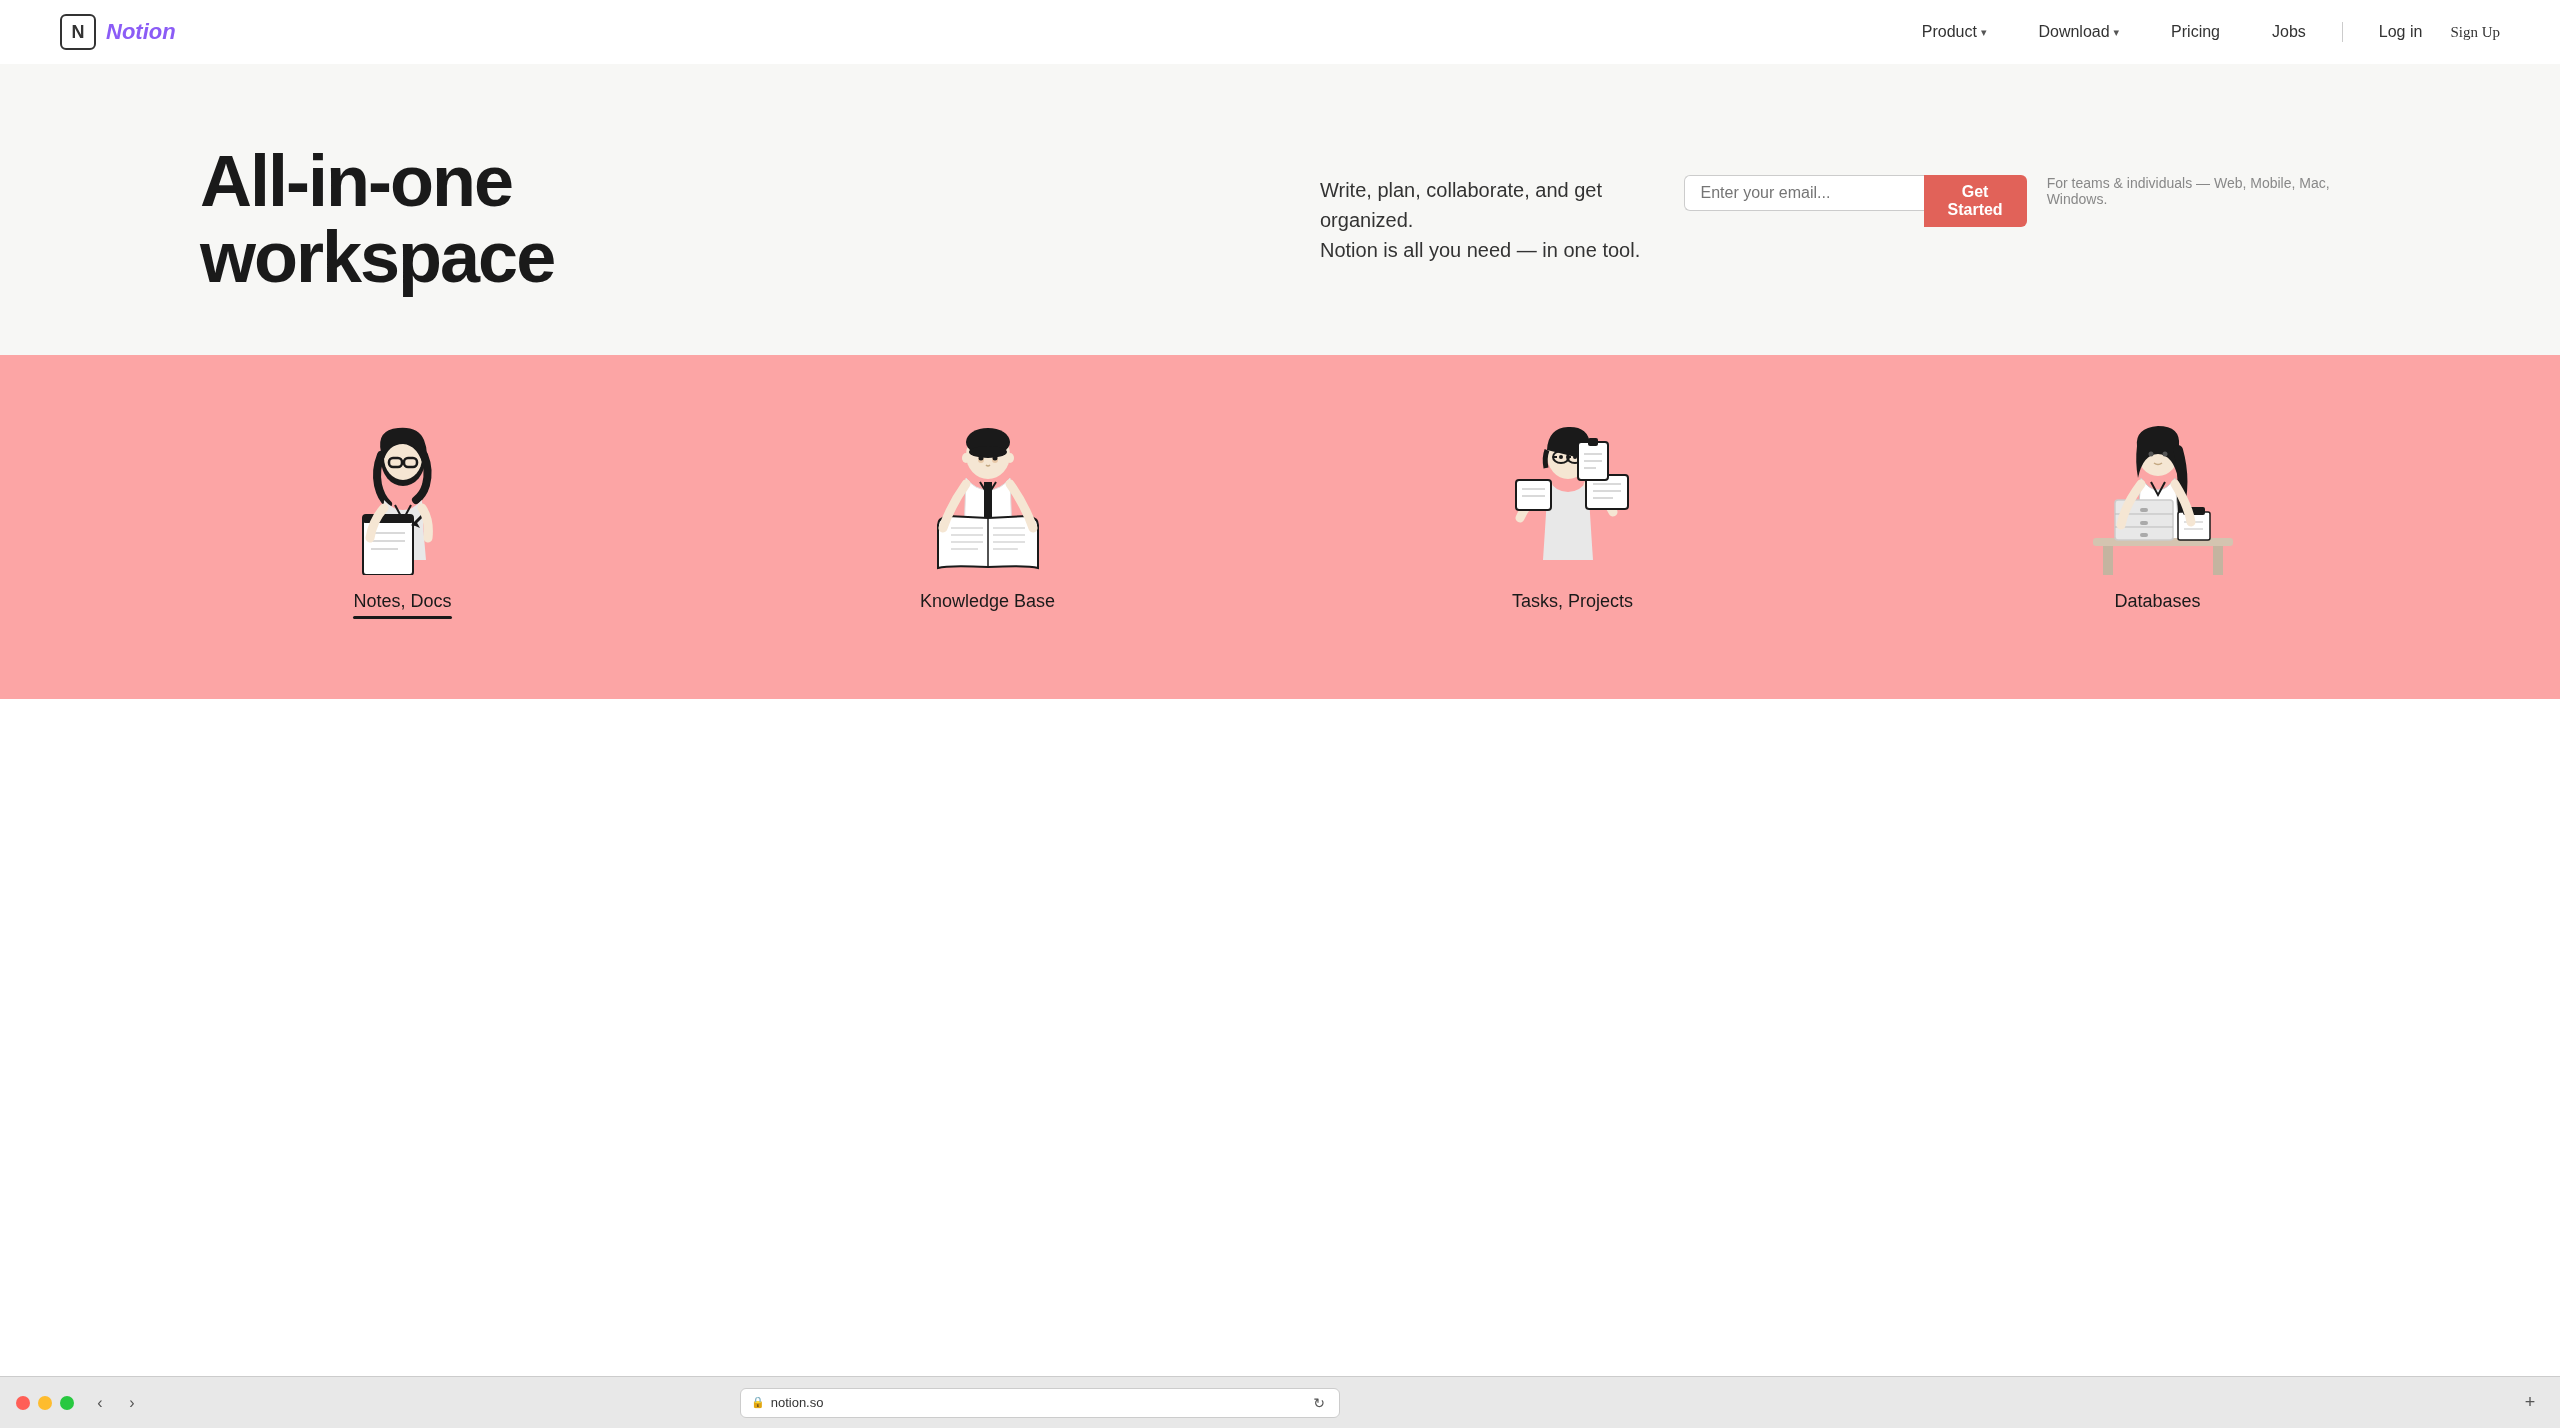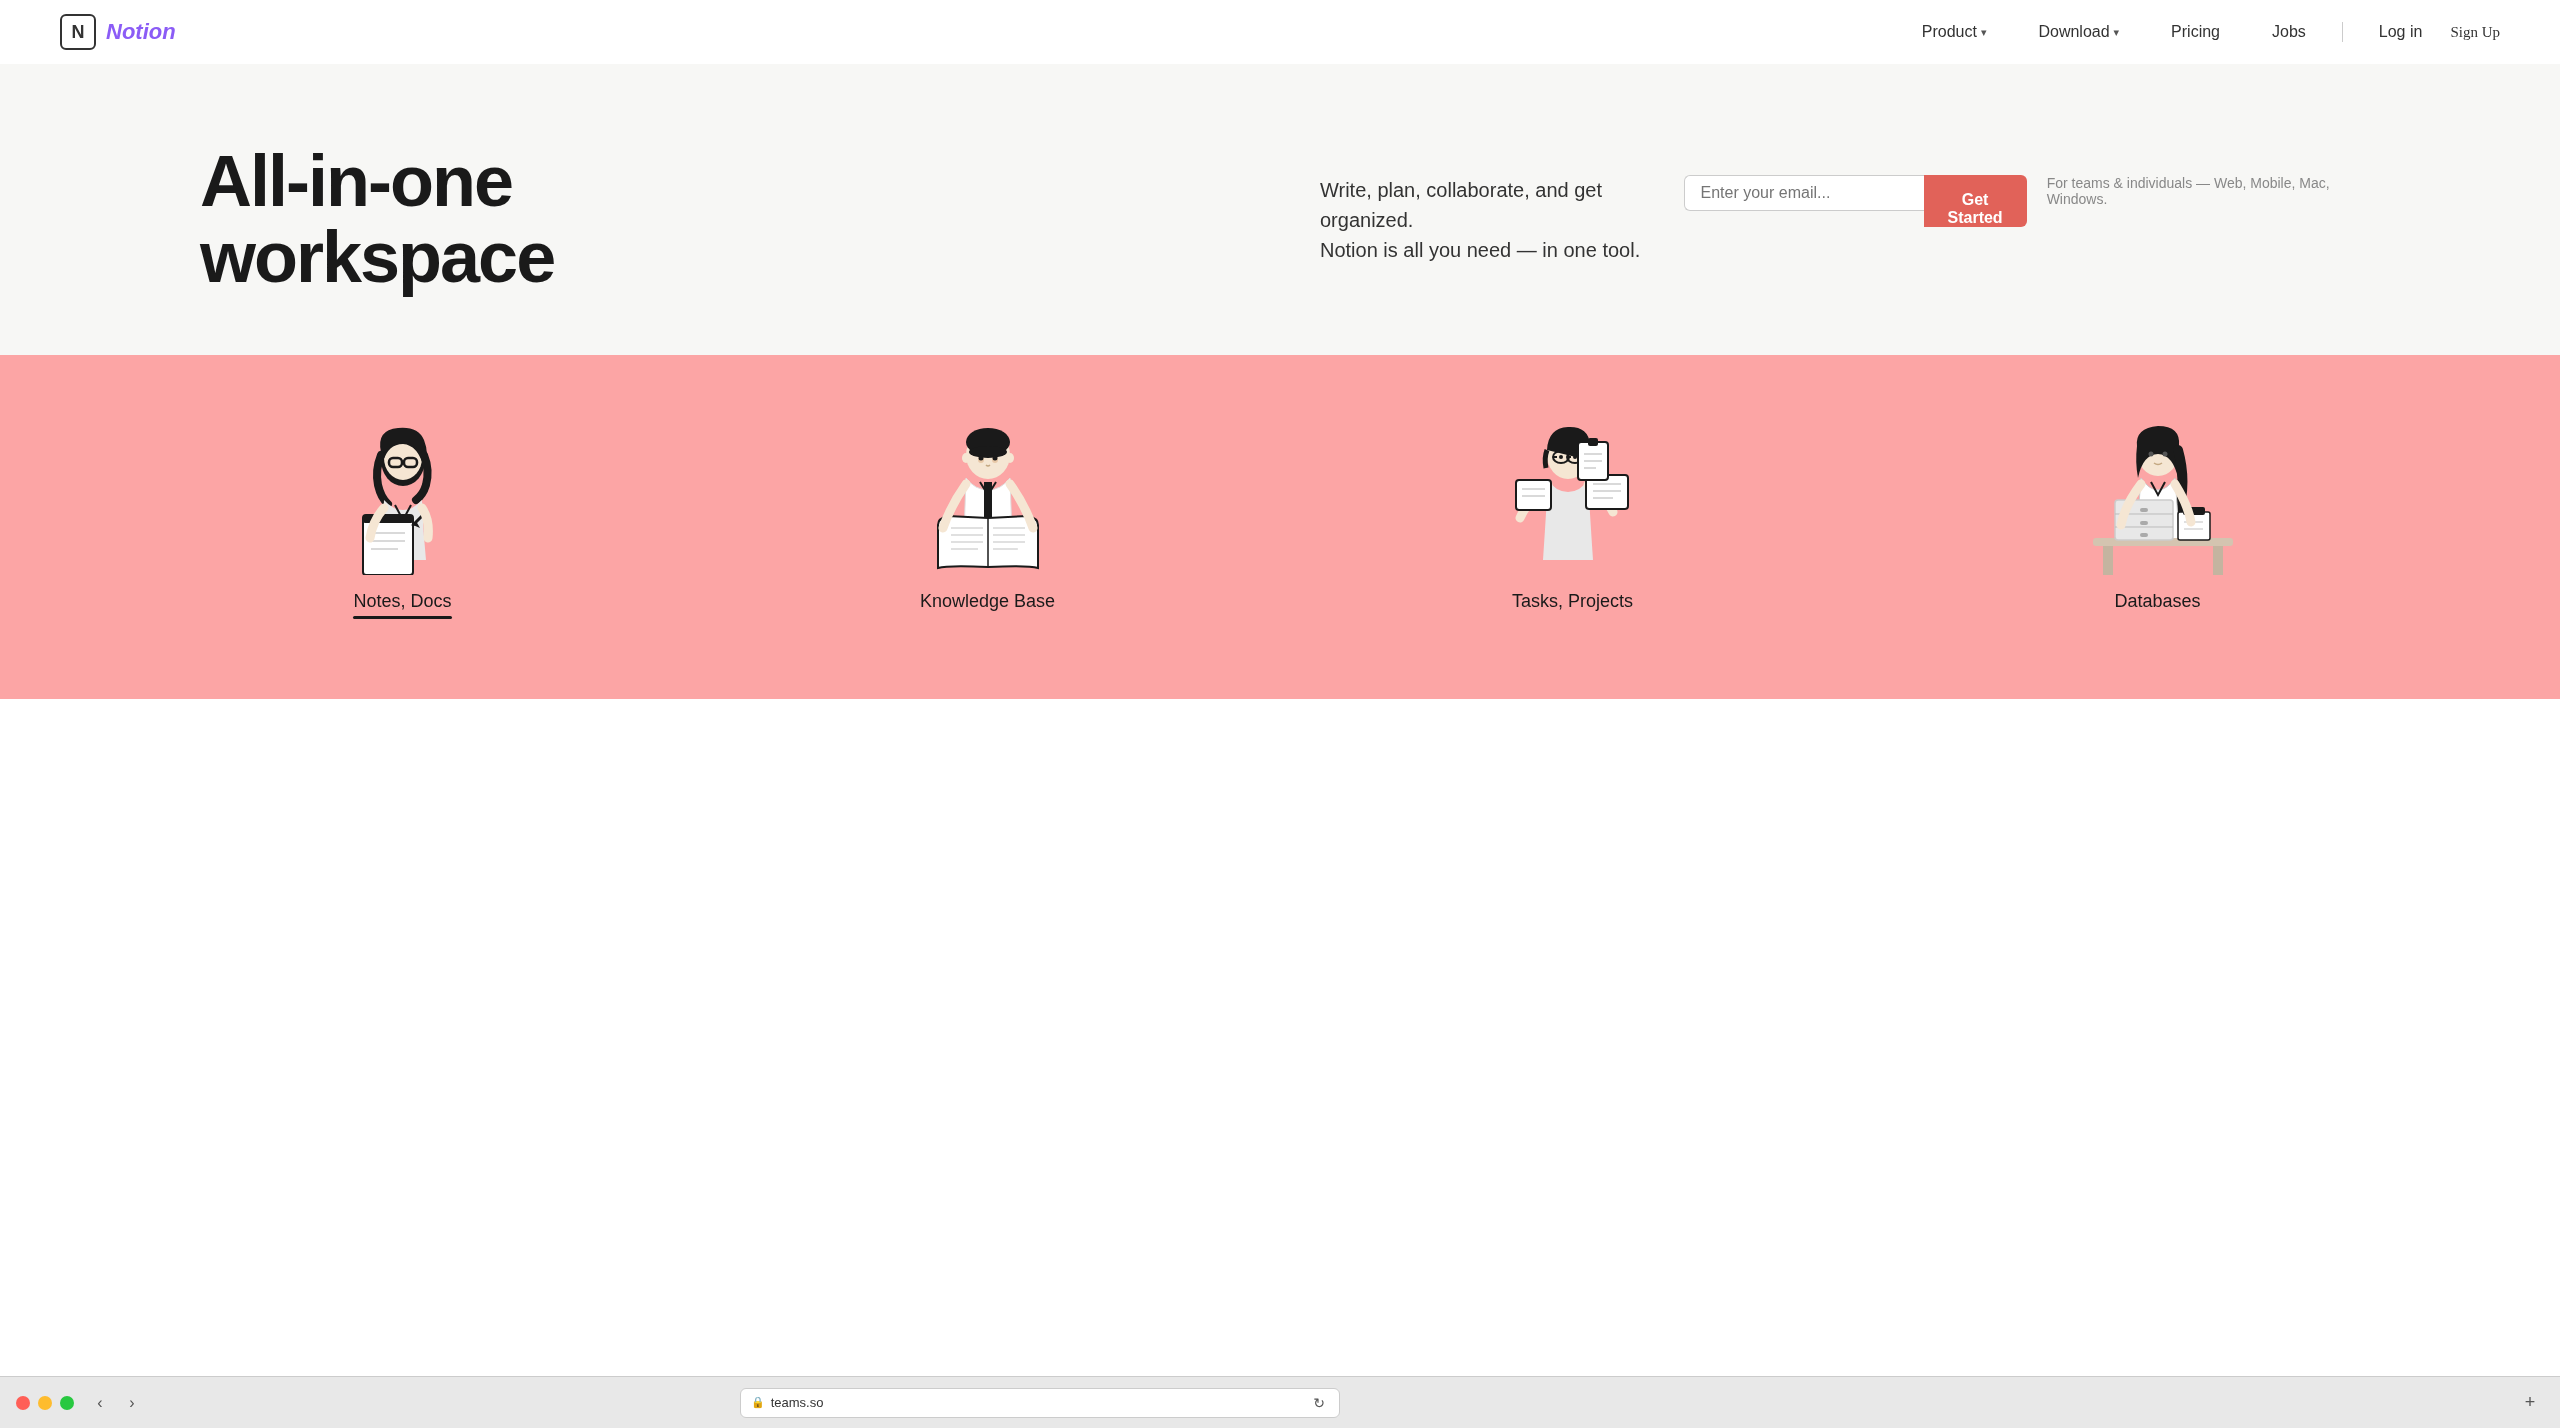--- a/index.html
+++ b/index.html
@@ -222,21 +222,21 @@
       border-right: none;
       border-radius: 6px 0 0 6px;
       padding: 0 16px;
       font-size: 16px;
       color: #666;
       background: #fff;
       outline: none;
     }
     .get-started-btn {
       height: 52px;
-      padding: 16px 24px;
+      padding: 8px 24px;
       background: #e16259;
       color: #fff;
       border: none;
       border-radius: 0 6px 6px 0;
       font-size: 16px;
       font-weight: 600;
       cursor: pointer;
     }
     .hero-sub {
       font-size: 14px;
@@ -526,17 +526,17 @@
     <div class="traffic-light tl-red"></div>
     <div class="traffic-light tl-yellow"></div>
     <div class="traffic-light tl-green"></div>
   </div>
   <div class="nav-buttons">
     <button class="nav-btn">‹</button>
     <button class="nav-btn">›</button>
   </div>
   <div class="address-bar">
     <span class="lock-icon">🔒</span>
-    <span>teams.so</span>
+    <span>notion.so</span>
     <button class="refresh-btn">↻</button>
   </div>
   <button class="new-tab-btn">+</button>
 </div>
 
 </body></html>

